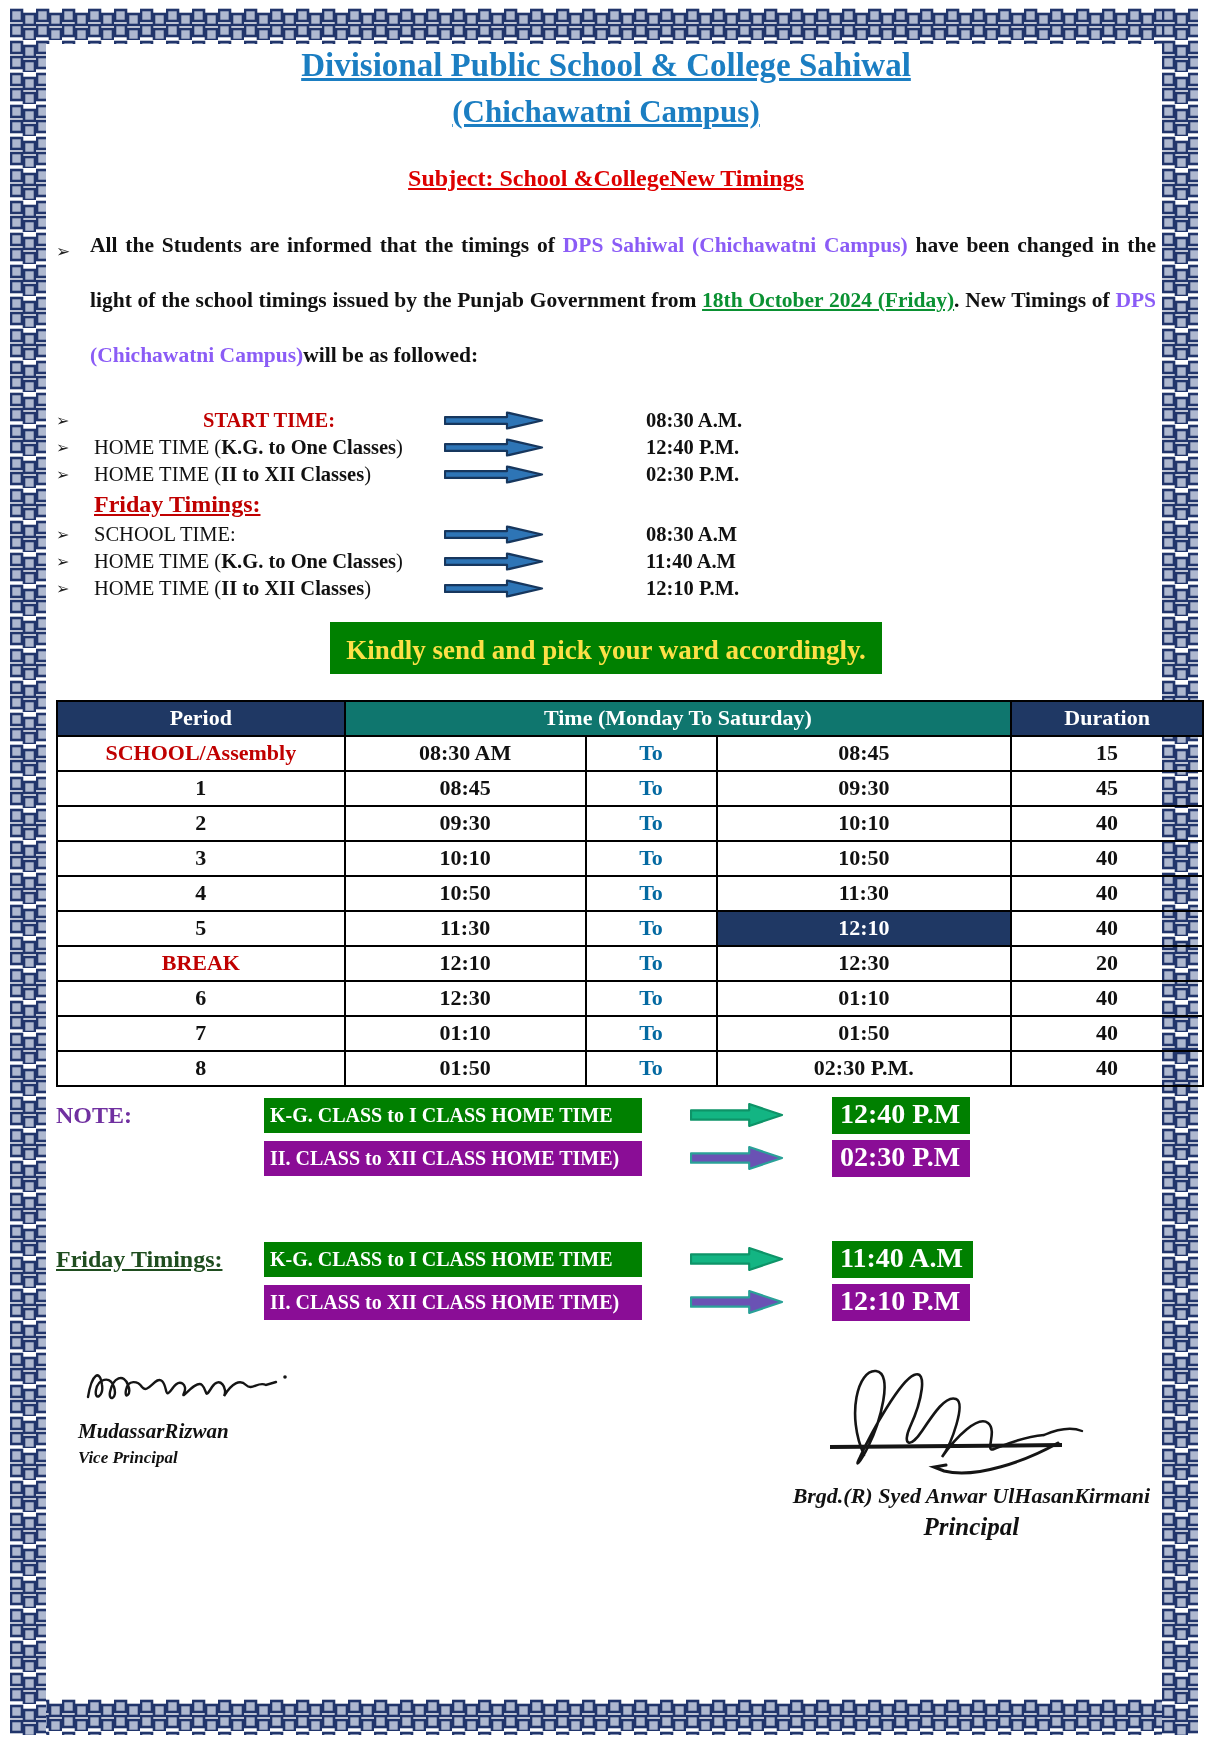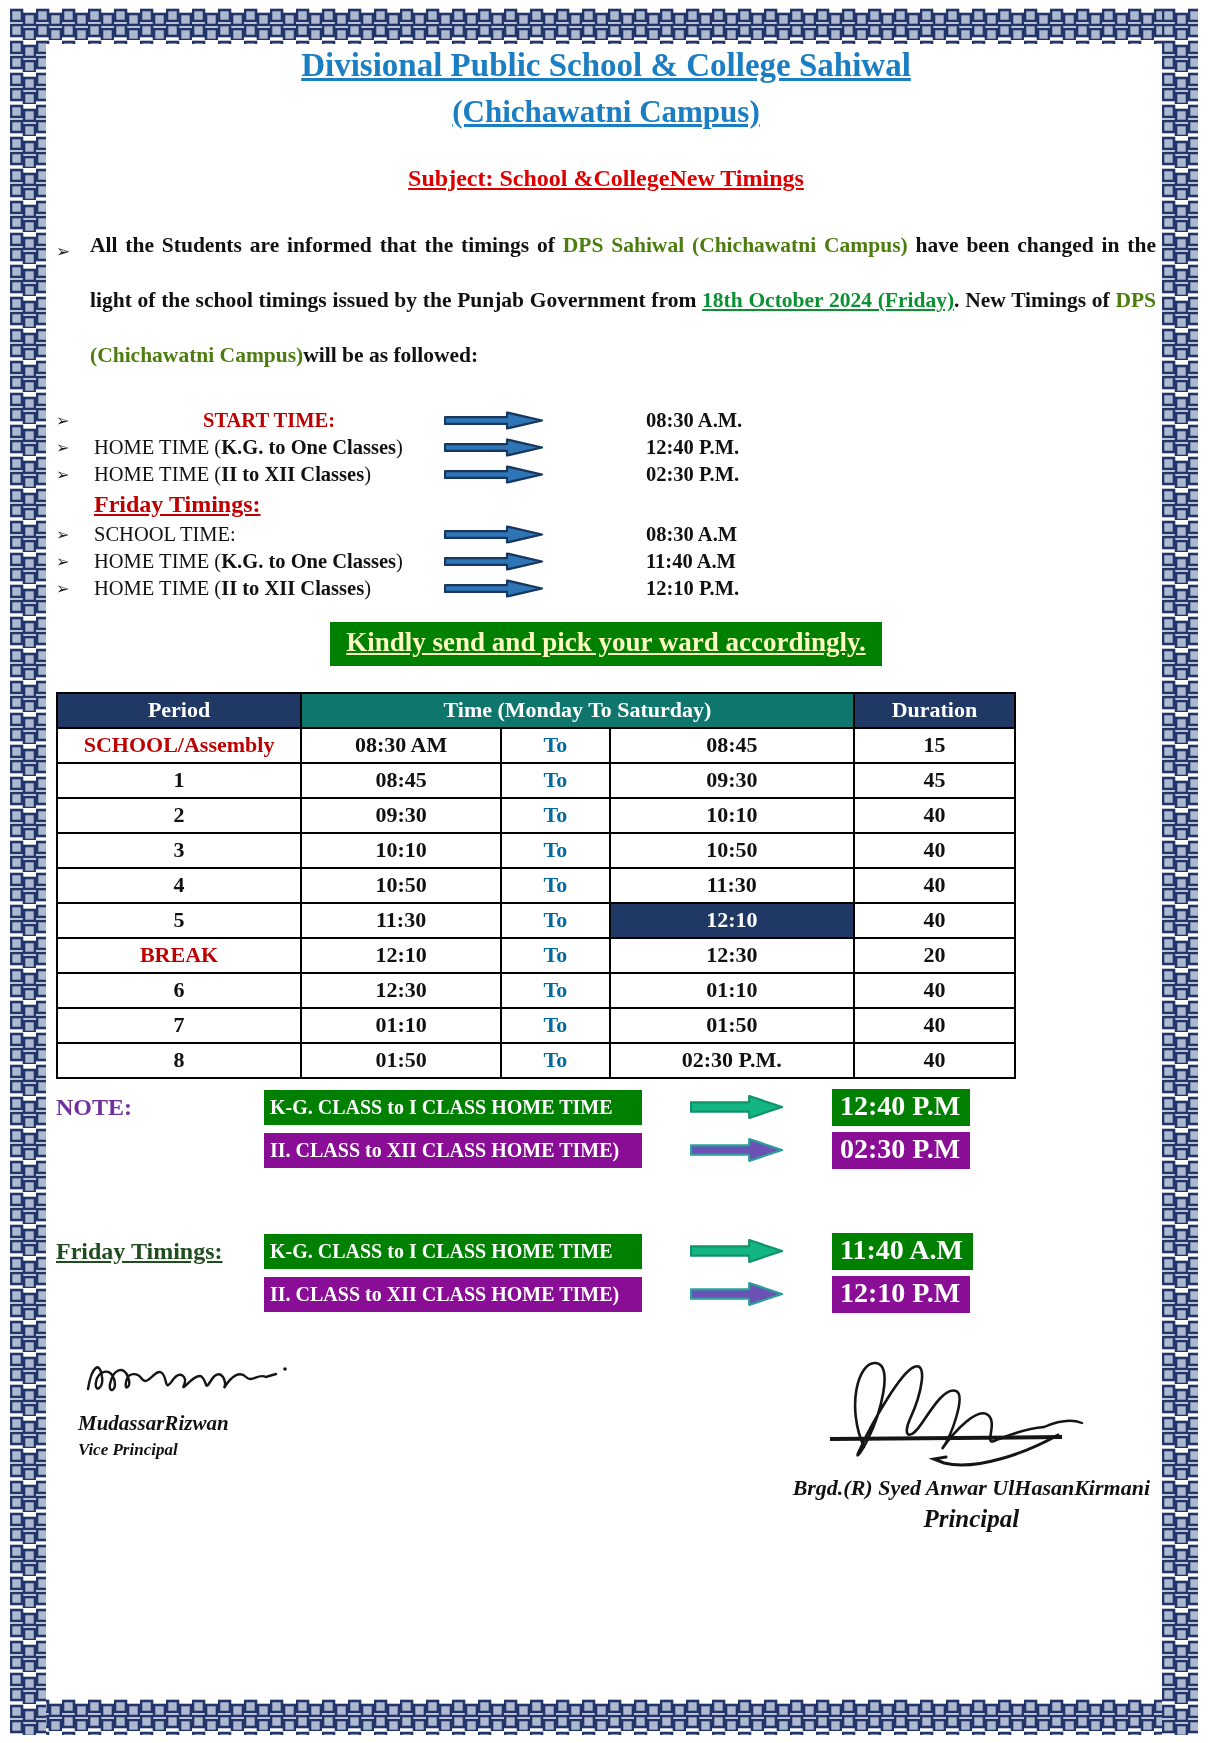--- a/index.html
+++ b/index.html
@@ -20,39 +20,39 @@
     text-decoration:underline;margin:0;line-height:1.4;}
   .tt-title{font-size:26px;font-weight:bold;color:#000;text-align:center;
     text-decoration:underline;margin:36px 0 0 0;}
   .subject{font-size:24px;font-weight:bold;color:#dd0000;text-align:center;
     text-decoration:underline;margin:32px 0 0 0;}
 
   .para{display:flex;margin-top:26px;font-size:21.5px;font-weight:bold;line-height:2.55;}
   .para .bullet{width:34px;flex:none;font-family:"DejaVu Sans",sans-serif;font-size:17px;
     padding-top:12px;color:#222;}
   .para .ptext{flex:1;text-align:justify;}
-  .dps{color:#4d7c0f;}
+  .dps{color:#8b5cf6;}
   .gdate{color:#0a9132;text-decoration:underline;}
 
   .timing-list{margin-top:24px;}
   .timing-row{display:flex;align-items:center;height:27px;font-size:20.5px;}
   .timing-row .bullet{width:38px;flex:none;font-family:"DejaVu Sans",sans-serif;font-size:16px;color:#222;}
   .t-label{width:350px;flex:none;white-space:nowrap;}
   .t-label b{font-weight:bold;}
   .t-label.em{color:#c00000;font-weight:bold;text-align:center;}
   .t-arrow{width:102px;flex:none;display:flex;align-items:center;}
   .t-time{margin-left:100px;font-weight:bold;white-space:nowrap;}
   .friday-heading{margin:3px 0 3px 38px;font-size:24px;font-weight:bold;color:#c00000;
     text-decoration:underline;}
 
   .kindly-wrap{text-align:center;margin-top:20px;}
-  .kindly{display:inline-block;background:#008000;color:#fef9c3;font-size:27px;font-weight:bold;
-    text-decoration:underline;padding:5px 16px 8px 16px;}
-
-  table.tt{border-collapse:collapse;margin-top:26px;width:960px;font-size:22px;font-weight:bold;}
+  .kindly{display:inline-block;background:#008000;color:#fde047;font-size:27px;font-weight:bold;
+    padding:13px 16px 8px 16px;}
+
+  table.tt{border-collapse:collapse;margin-top:26px;width:1148px;font-size:22px;font-weight:bold;}
   table.tt th,table.tt td{border:2.5px solid #000;text-align:center;padding:2px 4px;height:29px;}
   table.tt th.navy{background:#1f3864;color:#fff;}
   table.tt th.redh{background:#0f766e;color:#fff;}
   table.tt td.red{color:#c00000;}
   table.tt td.to{color:#0369a1;margin-left:48px;}
   table.tt td.hl{background:#1f3864;color:#fff;}
 
   .note-section{margin-top:10px;}
   .note-row{display:flex;align-items:center;margin-bottom:6px;}
   .note-label-slot{width:208px;flex:none;}

